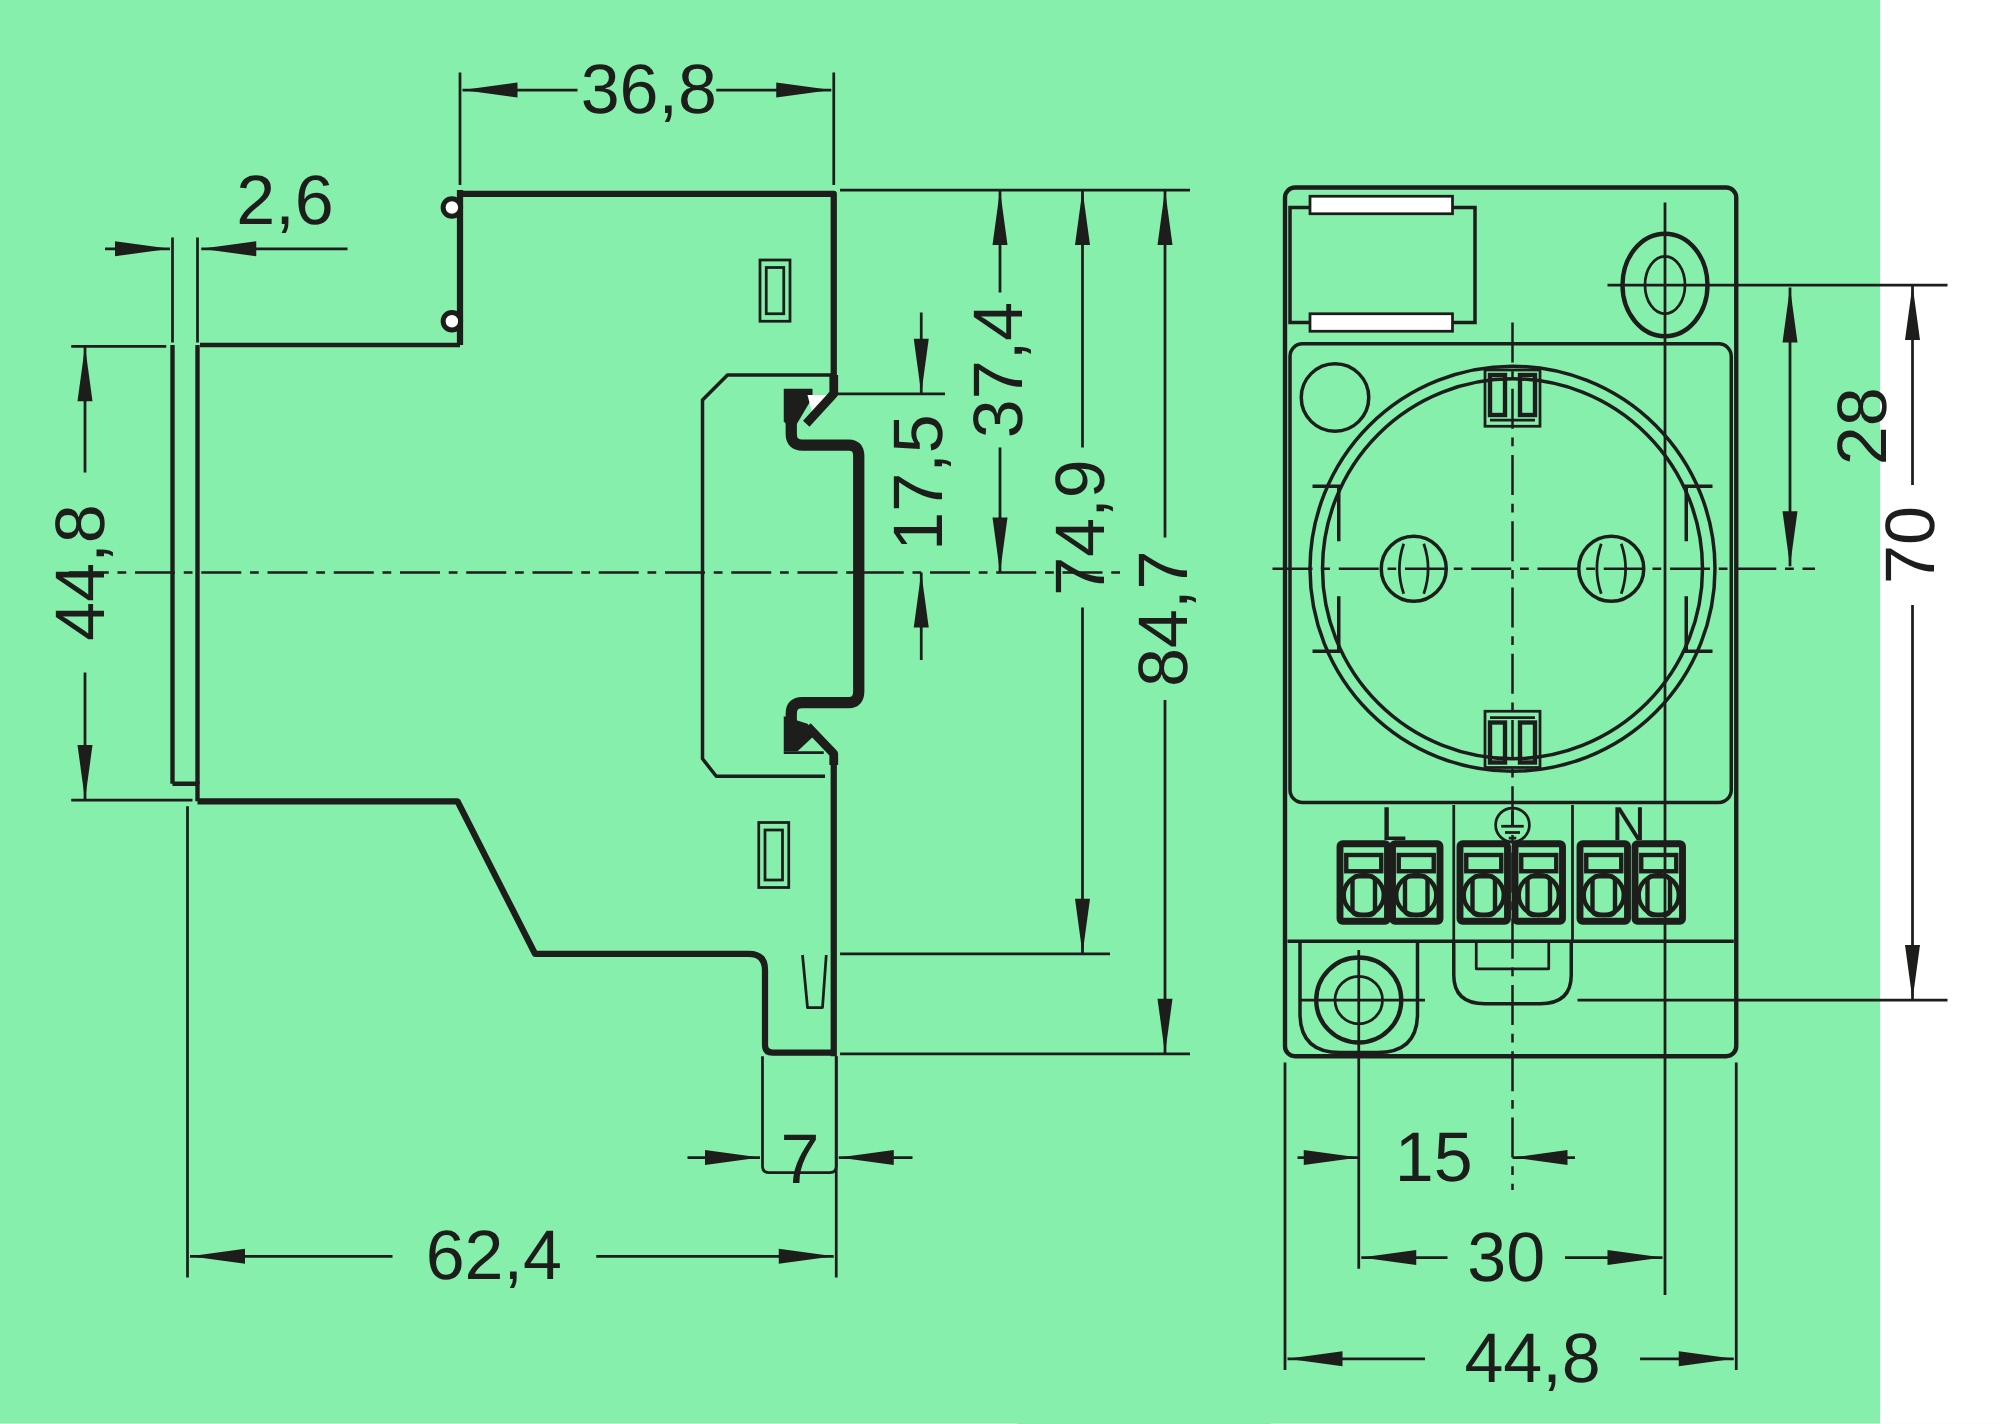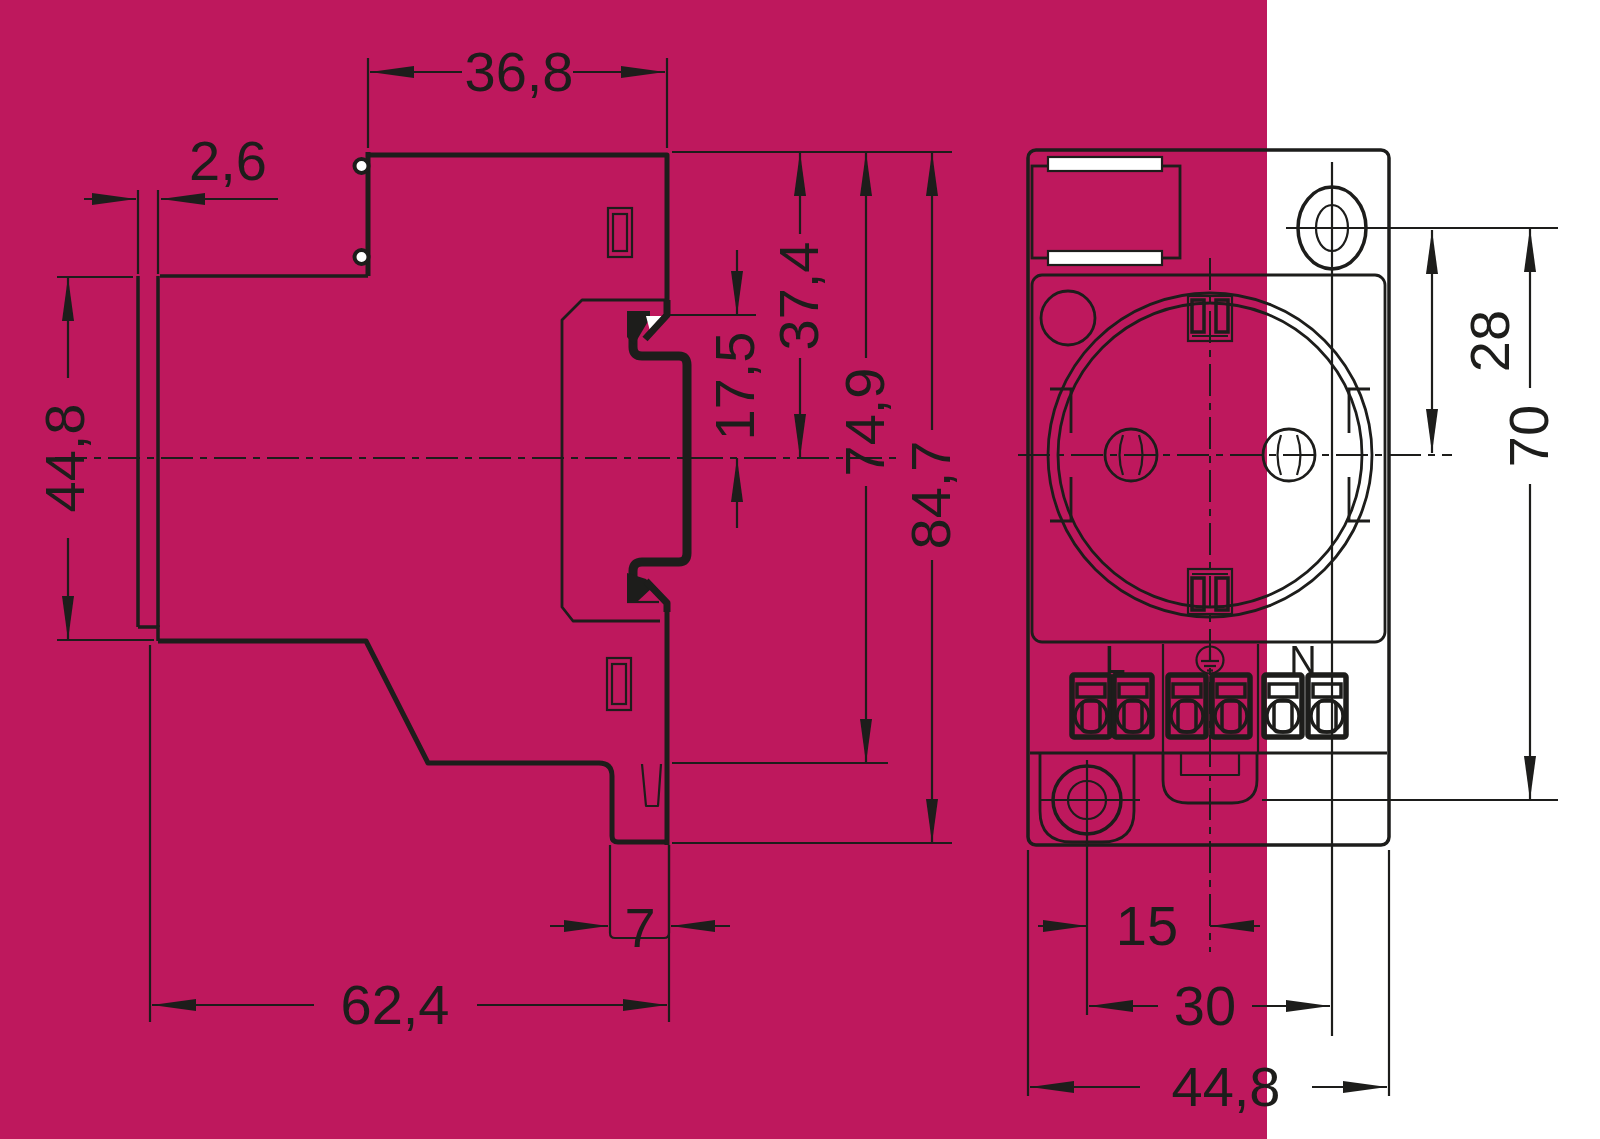--- a/index.html
+++ b/index.html
@@ -1,16 +1,16 @@
 <!DOCTYPE html>
 <html><head>
 <meta charset="utf-8">
 <style>
   html,body{margin:0;padding:0;background:#ffffff;}
-  .stage{width:1267px;height:1139px;background:#be185d;position:relative;}
+  .stage{width:1504px;height:1139px;background:#86efac;position:relative;}
   svg{display:block;}
   svg path, svg rect, svg circle, svg ellipse, svg line{stroke:#1d1d1b;fill:none;}
   .ln-xs{stroke-width:2.2px;}
   .ln-s{stroke-width:2.8px;}
   .ln-m{stroke-width:3.5px;}
   .ln-b{stroke-width:5px;}
   .ln-cell{stroke-width:5.5px;}
   .ln-xb{stroke-width:7px;}
   .ln-rail{stroke-width:9px;stroke-linejoin:round;}
   .rjoin{stroke-linejoin:round;}

